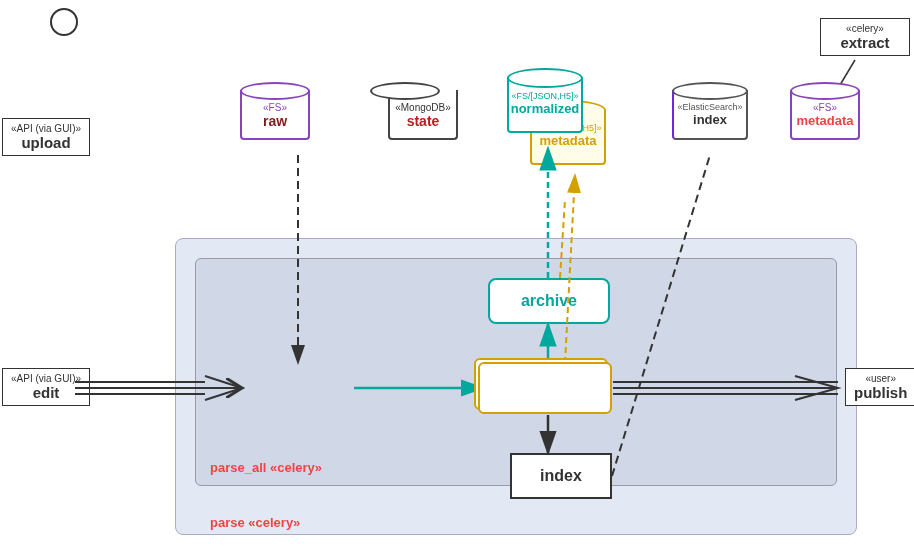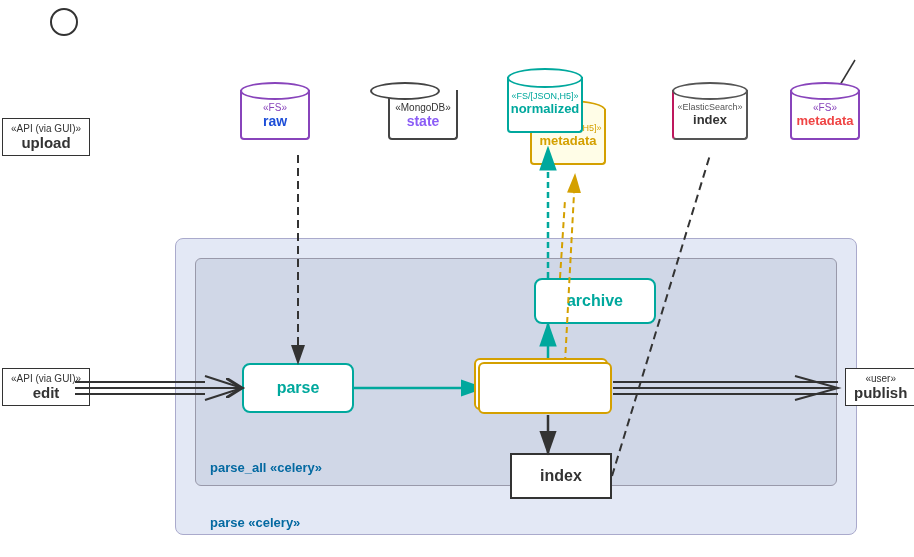--- a/index.html
+++ b/index.html
@@ -99,21 +99,21 @@
       background: rgba(180, 190, 210, 0.4);
       border: 1.5px solid #99a;
       border-radius: 6px;
     }
 
     
     .frame-label {
       position: absolute;
       font-size: 13px;
       font-weight: bold;
-      color: #0369a1;
+      color: #ef4444;
     }
 
     
     .arrows-svg {
       position: absolute;
       top: 0; left: 0;
       width: 914px;
       height: 557px;
       pointer-events: none;
     }
@@ -139,42 +139,46 @@
   <div class="api-box" style="left:2px; top:118px;">
     <div class="stereotype">«API (via GUI)»</div>
     <div class="label">upload</div>
   </div>
 
   <div class="api-box" style="left:2px; top:368px;">
     <div class="stereotype">«API (via GUI)»</div>
     <div class="label">edit</div>
   </div>
 
+  <div class="api-box" style="right:4px; top:18px; left:820px;">
+    <div class="stereotype">«celery»</div>
+    <div class="label">extract</div>
+  </div>
 
   <div class="api-box" style="left:845px; top:368px;">
     <div class="stereotype">«user»</div>
     <div class="label">publish</div>
   </div>
 
   <div class="db-cylinder" style="left:240px; top:82px;">
     <div style="position:relative; width:72px; height:62px;">
       <div style="position:absolute; top:0; left:0; width:70px; height:18px; background:white; border:2px solid #8844bb; border-radius:50%; z-index:2;"></div>
       <div style="position:absolute; top:8px; left:0; width:70px; height:50px; background:white; border-left:2px solid #8844bb; border-right:2px solid #8844bb; border-bottom:2px solid #8844bb; border-bottom-left-radius:4px; border-bottom-right-radius:4px; z-index:1; display:flex; flex-direction:column; align-items:center; padding-top:12px;">
         <div style="font-size:10px; color:#8844bb;">«FS»</div>
-        <div style="font-size:14px; font-weight:bold; color:#1d4ed8;">raw</div>
+        <div style="font-size:14px; font-weight:bold; color:#7f1d1d;">raw</div>
       </div>
     </div>
   </div>
 
   <div class="db-cylinder" style="left:370px; top:82px;">
     <div style="position:relative; width:72px; height:62px;">
       <div style="position:absolute; top:0; left:0; width:70px; height:18px; background:white; border:2px solid #444; border-radius:50%; z-index:2;"></div>
       <div style="position:absolute; top:8px; left:18px; width:70px; height:50px; background:white; border-left:2px solid #444; border-right:2px solid #444; border-bottom:2px solid #444; border-bottom-left-radius:4px; border-bottom-right-radius:4px; z-index:1; display:flex; flex-direction:column; align-items:center; padding-top:12px;">
         <div style="font-size:10px; color:#333;">«MongoDB»</div>
-        <div style="font-size:14px; font-weight:bold; color:#8b5cf6;">state</div>
+        <div style="font-size:14px; font-weight:bold; color:#b91c1c;">state</div>
       </div>
     </div>
   </div>
 
   <div class="db-cylinder" style="left:507px; top:68px;">
     <div style="position:relative; width:78px; height:70px;">
       <div style="position:absolute; top:0; left:0; width:76px; height:20px; background:white; border:2.5px solid #00a89d; border-radius:50%; z-index:2;"></div>
       <div style="position:absolute; top:9px; left:0; width:76px; height:56px; background:white; border-left:2.5px solid #00a89d; border-right:2.5px solid #00a89d; border-bottom:2.5px solid #00a89d; border-bottom-left-radius:4px; border-bottom-right-radius:4px; z-index:1; display:flex; flex-direction:column; align-items:center; padding-top:14px;">
         <div style="font-size:9px; color:#00a89d;">«FS/[JSON,H5]»</div>
         <div style="font-size:13px; font-weight:bold; color:#00a89d;">normalized</div>
@@ -188,46 +192,43 @@
       <div style="position:absolute; top:9px; left:0; width:76px; height:56px; background:#fffde7; border-left:2.5px solid #d4a000; border-right:2.5px solid #d4a000; border-bottom:2.5px solid #d4a000; border-bottom-left-radius:4px; border-bottom-right-radius:4px; z-index:0; display:flex; flex-direction:column; align-items:center; padding-top:14px;">
         <div style="font-size:9px; color:#d4a000;">«FS/[JSON,H5]»</div>
         <div style="font-size:13px; font-weight:bold; color:#d4a000;">metadata</div>
       </div>
     </div>
   </div>
 
   <div class="db-cylinder" style="left:672px; top:82px;">
     <div style="position:relative; width:78px; height:62px;">
       <div style="position:absolute; top:0; left:0; width:76px; height:18px; background:white; border:2px solid #555; border-radius:50%; z-index:2;"></div>
-      <div style="position:absolute; top:8px; left:0; width:76px; height:50px; background:white; border-left:2px solid #be185d; border-right:2px solid #555; border-bottom:2px solid #555; border-bottom-left-radius:4px; border-bottom-right-radius:4px; z-index:1; display:flex; flex-direction:column; align-items:center; padding-top:12px;">
+      <div style="position:absolute; top:8px; left:0; width:76px; height:50px; background:white; border-left:2px solid #6d28d9; border-right:2px solid #555; border-bottom:2px solid #555; border-bottom-left-radius:4px; border-bottom-right-radius:4px; z-index:1; display:flex; flex-direction:column; align-items:center; padding-top:12px;">
         <div style="font-size:9px; color:#555;">«ElasticSearch»</div>
         <div style="font-size:13px; font-weight:bold; color:#333;">index</div>
       </div>
     </div>
   </div>
 
   <div class="db-cylinder" style="left:790px; top:82px;">
     <div style="position:relative; width:72px; height:62px;">
       <div style="position:absolute; top:0; left:0; width:70px; height:18px; background:white; border:2px solid #8844bb; border-radius:50%; z-index:2;"></div>
       <div style="position:absolute; top:8px; left:0; width:70px; height:50px; background:white; border-left:2px solid #8844bb; border-right:2px solid #8844bb; border-bottom:2px solid #8844bb; border-bottom-left-radius:4px; border-bottom-right-radius:4px; z-index:1; display:flex; flex-direction:column; align-items:center; padding-top:12px;">
         <div style="font-size:10px; color:#8844bb;">«FS»</div>
         <div style="font-size:13px; font-weight:bold; color:#ef4444;">metadata</div>
       </div>
     </div>
   </div>
 
-  <div class="process-box" style="left:242px; top:363px; width:112px; height:50px;">
-    <span>parse</span>
-  </div>
 
   <div style="position:absolute; left:474px; top:358px; width:134px; height:52px; border:2px solid #d4a000; border-radius:6px; background:white; z-index:1;"></div>
   <div style="position:absolute; left:478px; top:362px; width:134px; height:52px; border:2px solid #d4a000; border-radius:6px; background:white; z-index:2;"></div>
 
 
-  <div class="process-box" style="left:534px; top:278px; width:122px; height:46px;">
+  <div class="process-box" style="left:488px; top:278px; width:122px; height:46px;">
     <span>archive</span>
   </div>
 
   <div class="index-box" style="left:510px; top:453px; width:102px; height:46px;">
     <span>index</span>
   </div>
 
   <svg class="arrows-svg">
     <defs>
 

